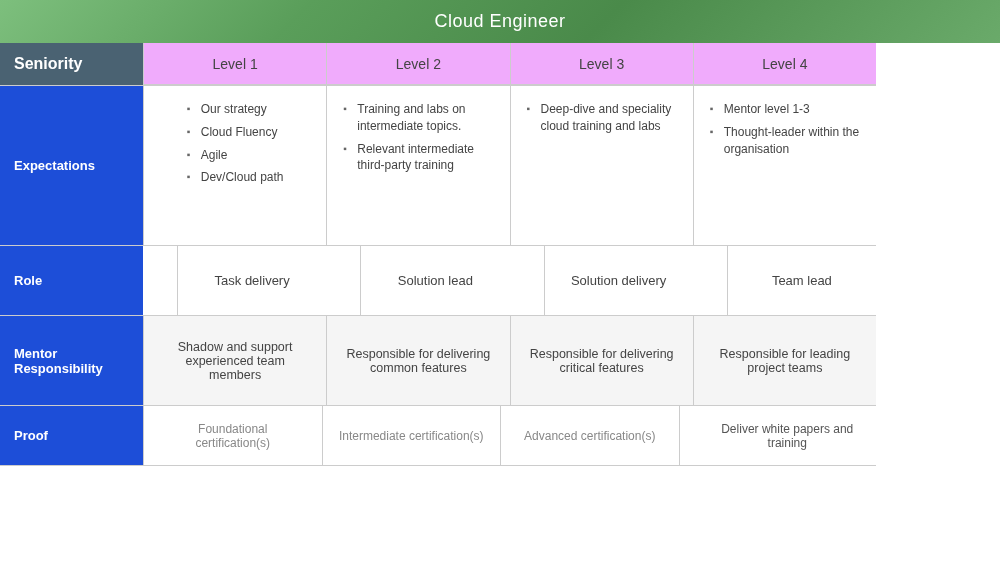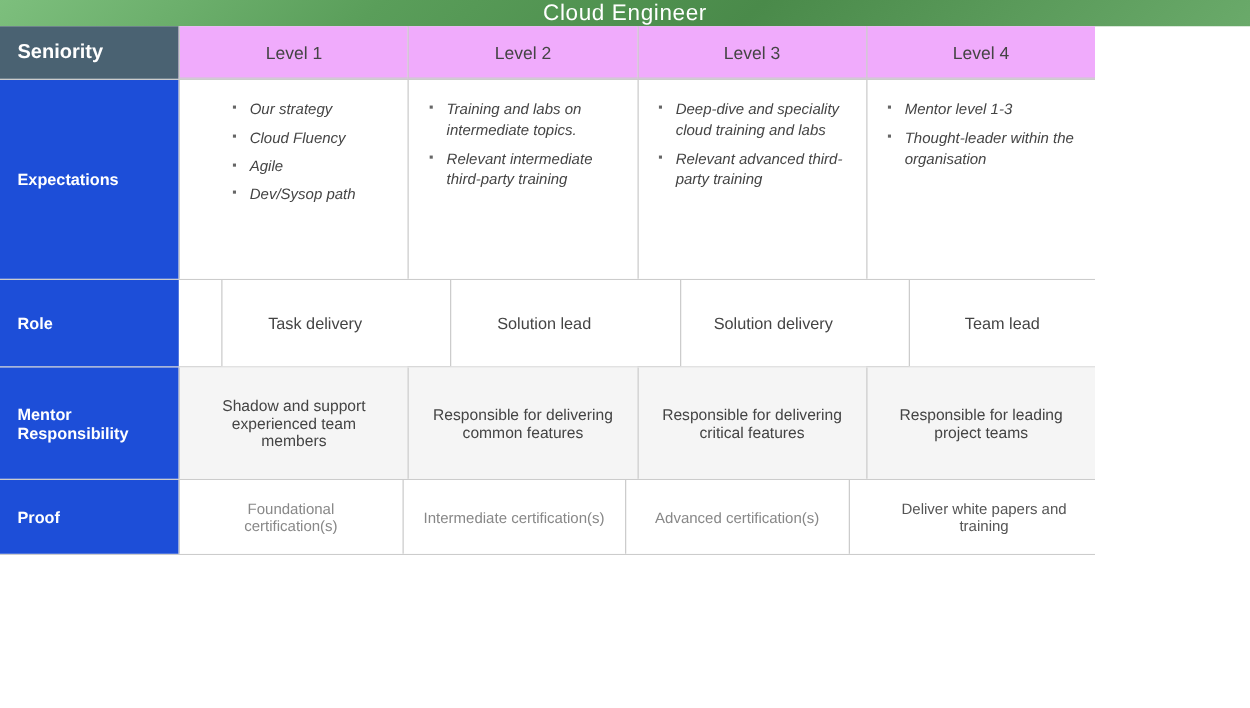--- a/index.html
+++ b/index.html
@@ -7,21 +7,21 @@
       font-family: 'Segoe UI', Arial, sans-serif;
       background: #fff;
       width: 1000px;
       height: 566px;
       overflow: hidden;
     }
 
     .header {
       background: linear-gradient(to right, #6aaa6a, #4a8f4a, #3a7a3a, #5a9f5a);
       background: linear-gradient(135deg, #7dbf7d 0%, #5a9e5a 30%, #4a8a4a 60%, #6aaa6a 100%);
-      padding: 0 0;
+      padding: 11px 0;
       text-align: center;
     }
 
     .header-title {
       color: #fff;
       font-size: 18px;
       font-weight: 400;
       letter-spacing: 0.5px;
     }
 
@@ -81,21 +81,20 @@
 
     .expectations-row .col {
       align-items: flex-start;
       text-align: left;
       background: #fff;
     }
 
     .bullet-list {
       list-style: none;
       padding: 0;
-      font-style: italic;
     }
 
     .bullet-list li {
       padding: 3px 0 3px 14px;
       position: relative;
       font-size: 12px;
       color: #444;
       line-height: 1.4;
     }
 
@@ -162,33 +161,32 @@
     <div class="col">Level 4</div>
   </div>
 
   <div class="table-row expectations-row">
     <div class="row-header">Expectations</div>
     <div class="col">
       <ul class="bullet-list">
         <li>Our strategy</li>
         <li>Cloud Fluency</li>
         <li>Agile</li>
-        <li>Dev/Sysop path</li>
+        <li>Dev/Cloud path</li>
       </ul>
     </div>
     <div class="col">
       <ul class="bullet-list">
         <li>Training and labs on intermediate topics.</li>
         <li>Relevant intermediate third-party training</li>
       </ul>
     </div>
     <div class="col">
       <ul class="bullet-list">
         <li>Deep-dive and speciality cloud training and labs</li>
-        <li>Relevant advanced third-party training</li>
       </ul>
     </div>
     <div class="col">
       <ul class="bullet-list">
         <li>Mentor level 1-3</li>
         <li>Thought-leader within the organisation</li>
       </ul>
     </div>
   </div>
 

